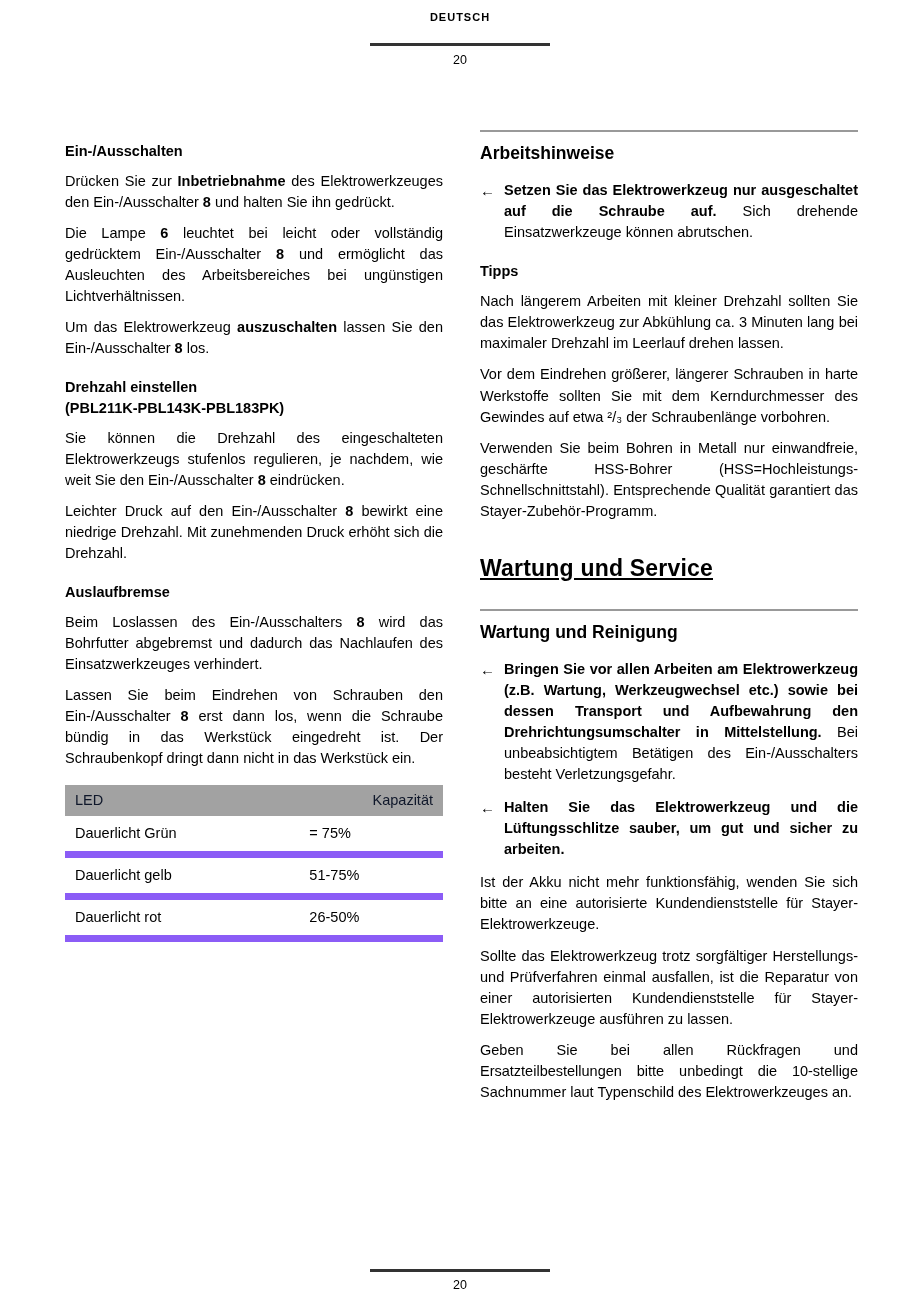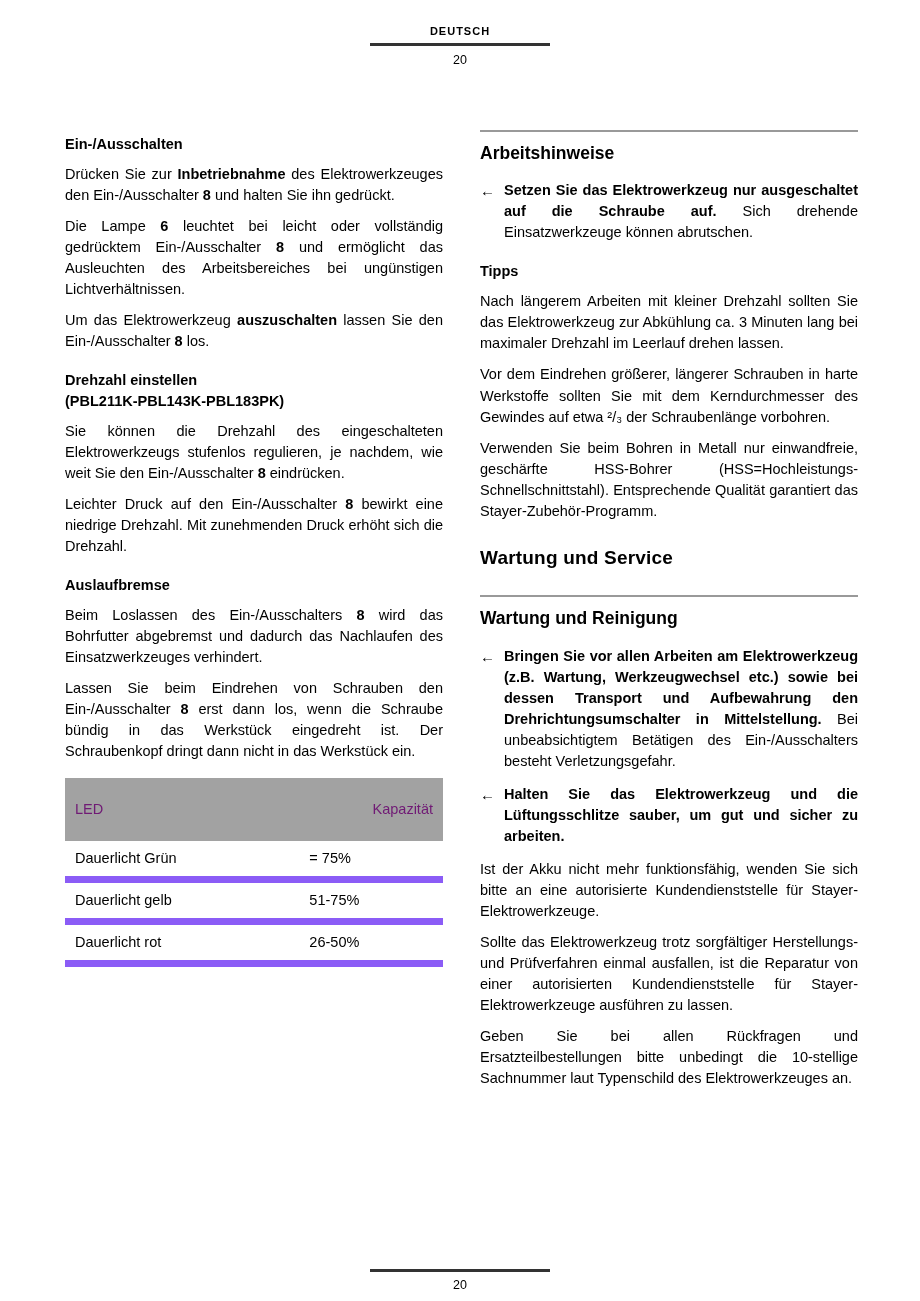--- a/index.html
+++ b/index.html
@@ -11,57 +11,57 @@
     font-family: "Liberation Sans", "DejaVu Sans", sans-serif;
     color: #000;
     font-size: 14.5px;
     line-height: 1.45;
     overflow: hidden;
   }
   .b { font-weight: bold; }
 
   
   .lang {
-    position: absolute; top: 24px; left: 0; right: 0;
+    position: absolute; top: 10px; left: 0; right: 0;
     text-align: center; font-size: 11px; font-weight: bold; letter-spacing: 1px;
   }
   .rule-center {
     position: absolute; left: 370px; width: 180px; height: 3px; background: #333;
   }
   .rule-top { top: 43px; }
   .rule-bottom { top: 1269px; }
   .pagenum {
     position: absolute; left: 0; right: 0; text-align: center; font-size: 12.5px;
   }
   .pagenum-top { top: 51px; }
   .pagenum-bottom { top: 1276px; }
 
   
   .col { position: absolute; width: 378px; }
   .col-left  { left: 65px;  top: 130px; }
   .col-right { left: 480px; top: 130px; }
 
   .h-small { font-size: 14.5px; font-weight: bold; margin: 18px 0 9px; }
-  .h-small.first { margin-top: 4px; }
+  .h-small.first { margin-top: 11px; }
   .h-small .line { display: block; }
   .p { margin: 0 0 10px; text-align: justify; }
 
   .section-rule { height: 2px; background: #999; margin: 0 0 9px; }
   .h-mid { font-size: 17.5px; font-weight: bold; margin: 0 0 14px; }
-  .h-big { font-size: 19px; font-weight: bold; margin: 22px 0 24px; letter-spacing: 0.2px; }
+  .h-big { font-size: 23px; font-weight: bold; margin: 30px 0 24px; letter-spacing: 0.2px; text-decoration: underline; }
 
   .bullet { display: flex; margin: 0 0 12px; }
   .bullet .arrow { flex: none; width: 24px; font-size: 15px; }
   .bullet .btext { flex: 1; text-align: justify; }
 
   
   table.led-table { width: 100%; border-collapse: collapse; margin-top: 16px; font-size: 14.5px; }
   table.led-table th {
-    background: #a2a2a2; color: #701a75; font-weight: normal;
-    padding: 21px 10px; text-align: left;
+    background: #a2a2a2; color: #0f172a; font-weight: normal;
+    padding: 5px 10px; text-align: left;
   }
   table.led-table th.th-cap { text-align: right; }
   table.led-table td { padding: 7px 10px; border-bottom: 7px solid #8b5cf6; }
   table.led-table td.cap { text-align: left; }
   table.led-table col.c1 { width: 62%; }
   table.led-table col.c2 { width: 38%; }
 </style>
 </head>
 <body>
 

